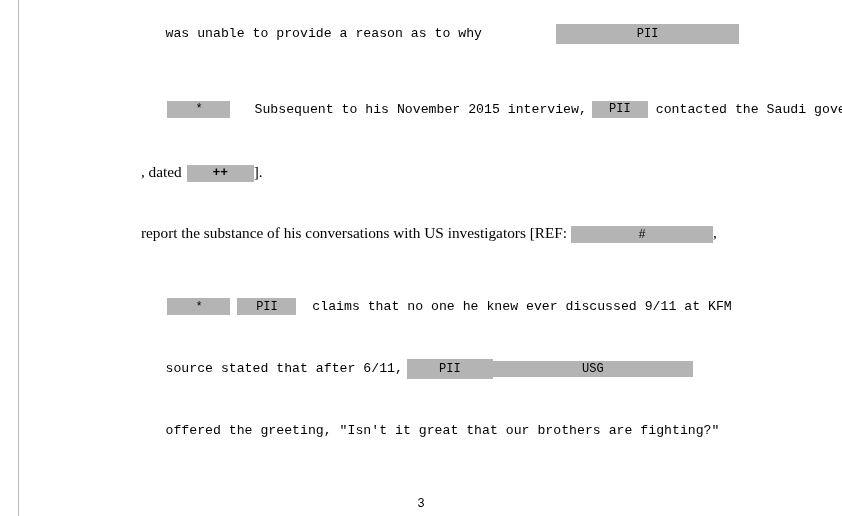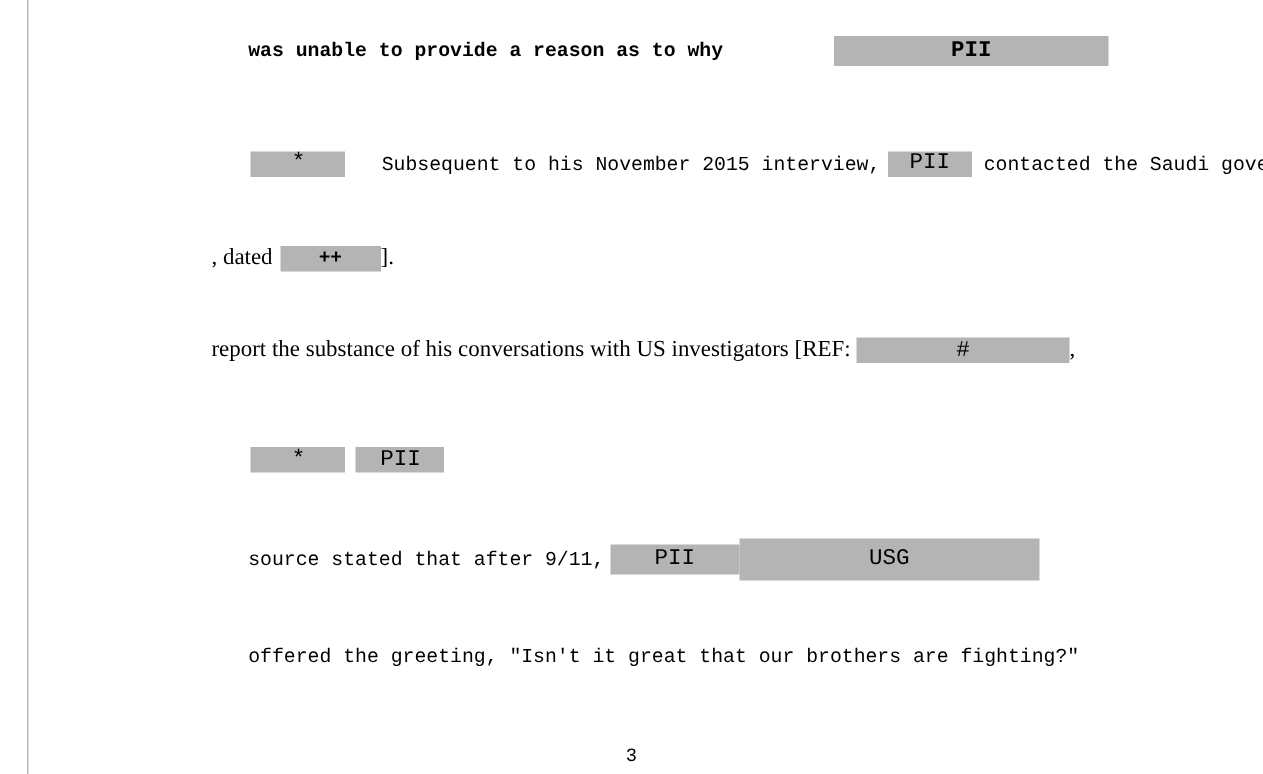--- a/index.html
+++ b/index.html
@@ -56,21 +56,21 @@
     border-radius: 0;
   }
   .rd .lbl {
     position: absolute;
     left: 0;
     right: 0;
     top: 50%;
     transform: translateY(-50%);
     text-align: center;
     font-family: "Liberation Mono", monospace;
-    font-size: 15px;
+    font-size: 12px;
     color: #000000;
     letter-spacing: 0px;
     line-height: 12px;
   }
   .rd .lbl.plus {
     font-size: 13px;
     font-weight: bold;
   }
   .pg-num {
     position: absolute;
@@ -85,41 +85,41 @@
 </style>
 </head>
 <body>
 
 <div id="page">
 
   <div class="margin-rule"></div>
 
   <div class="doc-body">
 
-    <div class="line" style="margin-top:3px;font-weight:bold;">
+    <div class="line" style="margin-top:3px;">
       <span>was unable to provide a reason as to why</span><span class="rd" style="width:183px; margin-left:74px; height:20px;"><span class="lbl">PII</span></span>
     </div>
 
     <div style="height:14px;"></div>
     <div class="line">
       <span class="rd" style="width:63px; margin-left:2px;"><span class="lbl">*</span></span><span class="prop" style="margin-left:24px;">Subsequent to his November 2015 interview,</span><span class="rd" style="width:56px; margin-left:5px;"><span class="lbl">PII</span></span><span class="prop"> contacted the Saudi government to</span>
     </div>
     <div class="line prop">
       <span>, dated</span><span class="rd" style="width:67px; margin-left:5px;"><span class="lbl plus">++</span></span><span>].</span>
     </div>
     <div class="line prop">
       <span>report the substance of his conversations with US investigators [REF:</span><span class="rd" style="width:142px; margin-left:4px;"><span class="lbl">#</span></span><span>,</span>
     </div>
 
     <div style="height:12px;"></div>
     <div class="line">
-      <span class="rd" style="width:63px; margin-left:2px;"><span class="lbl">*</span></span><span class="rd" style="width:59px; margin-left:7px;"><span class="lbl">PII</span></span><span>  </span>
+      <span class="rd" style="width:63px; margin-left:2px;"><span class="lbl">*</span></span><span class="rd" style="width:59px; margin-left:7px;"><span class="lbl">PII</span></span><span>  </span><span>claims that no one he knew ever discussed 9/11 at KFM</span>
     </div>
     <div class="line">
-      <span>source stated that after 9/11,</span><span class="rd" style="width:86px; margin-left:4px; height:20px;"><span class="lbl">PII</span></span><span class="rd" style="width:200px; height:28px;"><span class="lbl">USG</span></span>
+      <span>source stated that after 6/11,</span><span class="rd" style="width:86px; margin-left:4px; height:20px;"><span class="lbl">PII</span></span><span class="rd" style="width:200px; height:16px;"><span class="lbl">USG</span></span>
     </div>
     <div class="line">
       <span>offered the greeting, "Isn't it great that our brothers are fighting?"</span>
     </div>
 
   </div>
 
   <div class="pg-num">3</div>
 
 </div>

